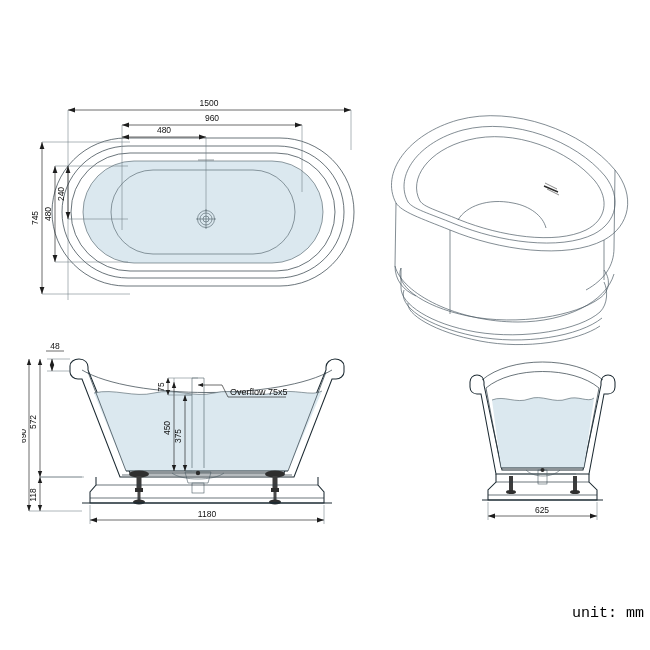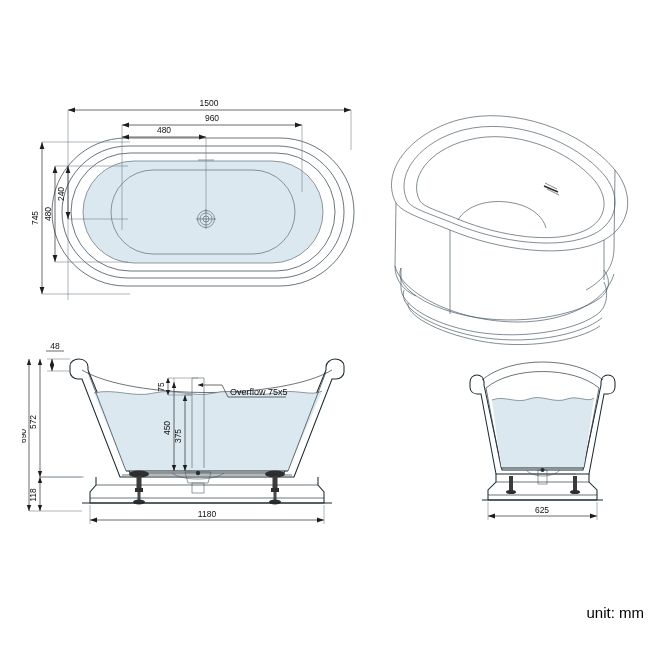--- a/index.html
+++ b/index.html
@@ -42,20 +42,21 @@
   .dimline { stroke: #1d1d1d; stroke-width: 0.65; fill: none; }
   .extline { stroke: #6a7a83; stroke-width: 0.55; fill: none; }
   .body-ln { stroke: #1d2b33; stroke-width: 1.05; fill: none; }
   .body-ln-thin { stroke: #2b3a42; stroke-width: 0.7; fill: none; }
   .iso-ln { stroke: #4e5c65; stroke-width: 0.7; fill: none; }
   .water { fill: #dbe8ef; }
   .unit-label {
     position: absolute;
     right: 18px;
     bottom: 28px;
+    font-family: Liberation Mono, monospace;
   }
 </style>
 </head>
 <body>
 
 <div id="page">
 
   <svg class="drawing-svg" width="380" height="330" viewBox="0 0 380 330">
 
     <g>

